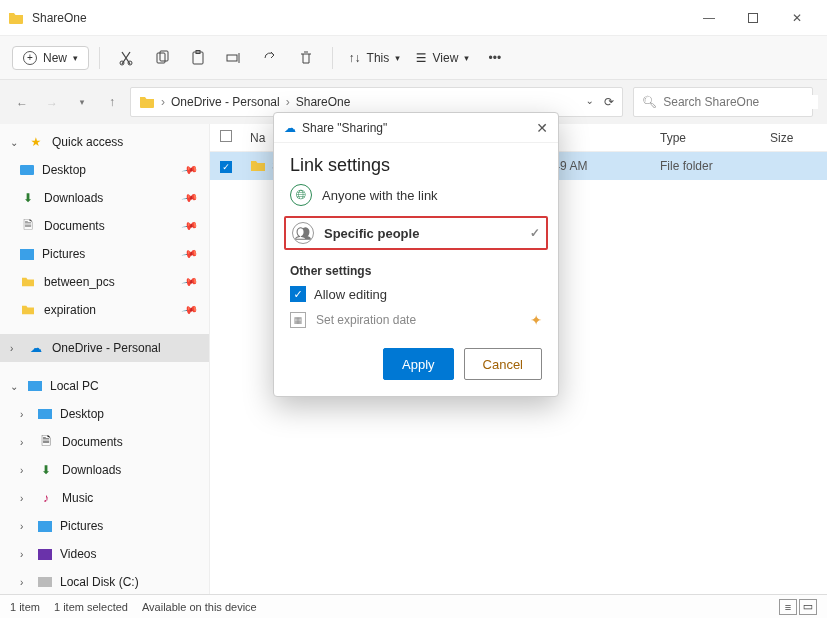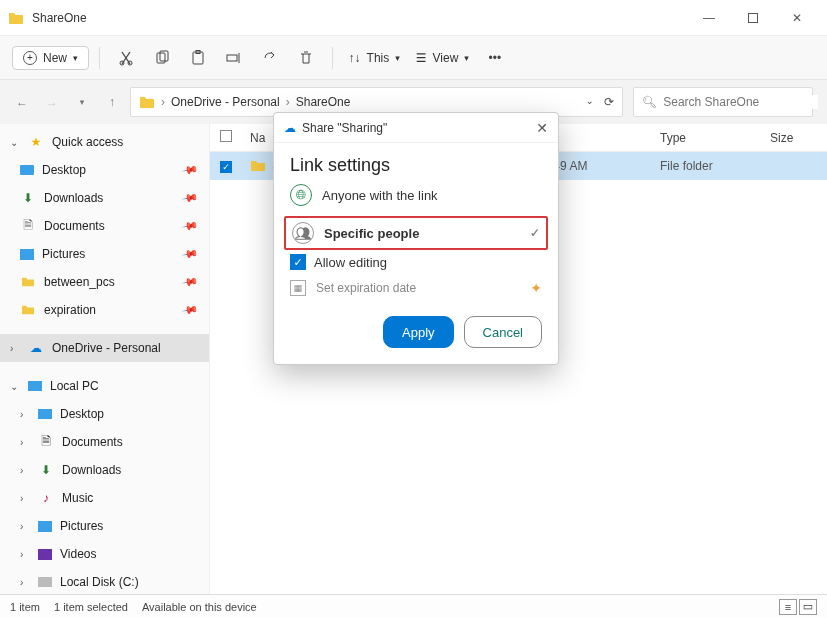--- a/index.html
+++ b/index.html
@@ -73,23 +73,23 @@
 .opt { display: flex; align-items: center; gap: 10px; height: 34px; font-size: 13px; color: #333; }
 .opt .circ { width: 22px; height: 22px; border: 1.5px solid #999; border-radius: 50%; display:flex; align-items:center; justify-content:center; color:#777; }
 .opt.hl { border: 2.5px solid #d63a3a; border-radius: 2px; padding: 0 6px; font-weight: 600; margin: 4px -6px; justify-content: flex-start; }
 .opt.hl .chkmark { margin-left: auto; color: #888; font-size: 12px; }
 .other-h { font-size: 12px; font-weight: 600; margin-top: 14px; margin-bottom: 8px; }
 .chkrow { display: flex; align-items: center; gap: 8px; font-size: 13px; margin-bottom: 10px; }
 .chkrow .box { width: 16px; height: 16px; background: #0078d4; display:flex; align-items:center; justify-content:center; color:#fff; font-size:11px; }
 .exprow { display: flex; align-items: center; gap: 10px; font-size: 12px; color: #888; }
 .exprow .plus { margin-left: auto; color: #e8a33d; font-size: 14px; }
 .dlg-btns { display: flex; justify-content: flex-end; gap: 10px; margin-top: 20px; }
-.btn { height: 32px; padding: 0 18px; font-size: 13px; border-radius: 10px; display:flex; align-items:center; justify-content:center; }
+.btn { height: 32px; padding: 0 18px; font-size: 13px; border-radius: 2px; display:flex; align-items:center; justify-content:center; }
 .btn-primary { background: #0078d4; color: #fff; border: 1px solid #0078d4; }
-.btn-sec { background: #fff; border: 1px solid #888; color: #0f766e; }
+.btn-sec { background: #fff; border: 1px solid #888; color: #a16207; }
 
 
 .folder-ico-svg { fill: #f5c842; }
 </style>
 </head>
 <body>
 
 <div class="titlebar">
   <svg class="folder-ico" viewBox="0 0 16 14">
       <path class="folder-ico-svg" d="M1 2h5l1.5 2H15v8a1 1 0 0 1-1 1H2a1 1 0 0 1-1-1V2z"></path>
@@ -325,20 +325,21 @@
     <div class="opt">
       <span class="circ" style="color:#2e8b57;border-color:#2e8b57;">🌐︎</span>
       <span>Anyone with the link</span>
     </div>
     <div class="opt hl">
       <span class="circ">👥︎</span>
       <span>Specific people</span>
       <span class="chkmark">✓</span>
     </div>
 
+    <div class="other-h">Other settings</div>
     <div class="chkrow">
       <span class="box">✓</span>
       <span>Allow editing</span>
     </div>
     <div class="exprow">
       <span style="width:16px;height:16px;border:1px solid #aaa;display:inline-flex;align-items:center;justify-content:center;font-size:9px;">▦</span>
       <span>Set expiration date</span>
       <span class="plus">✦</span>
     </div>
 

